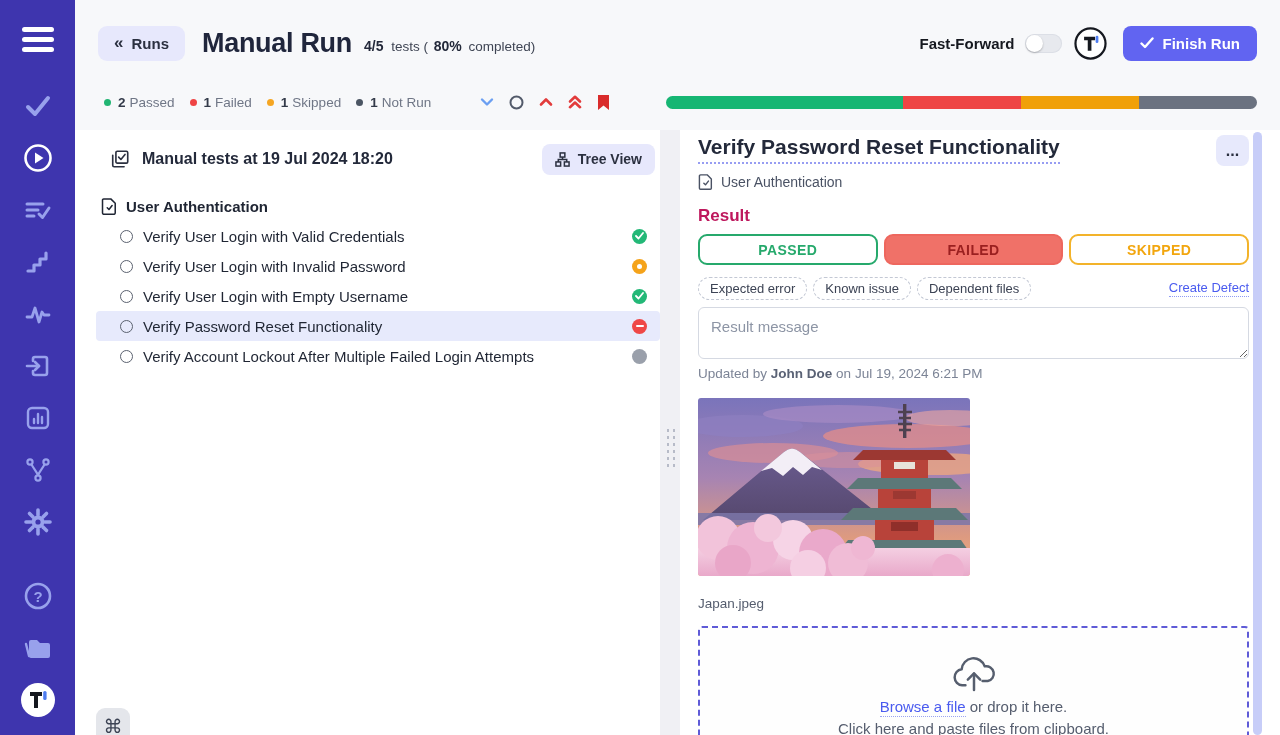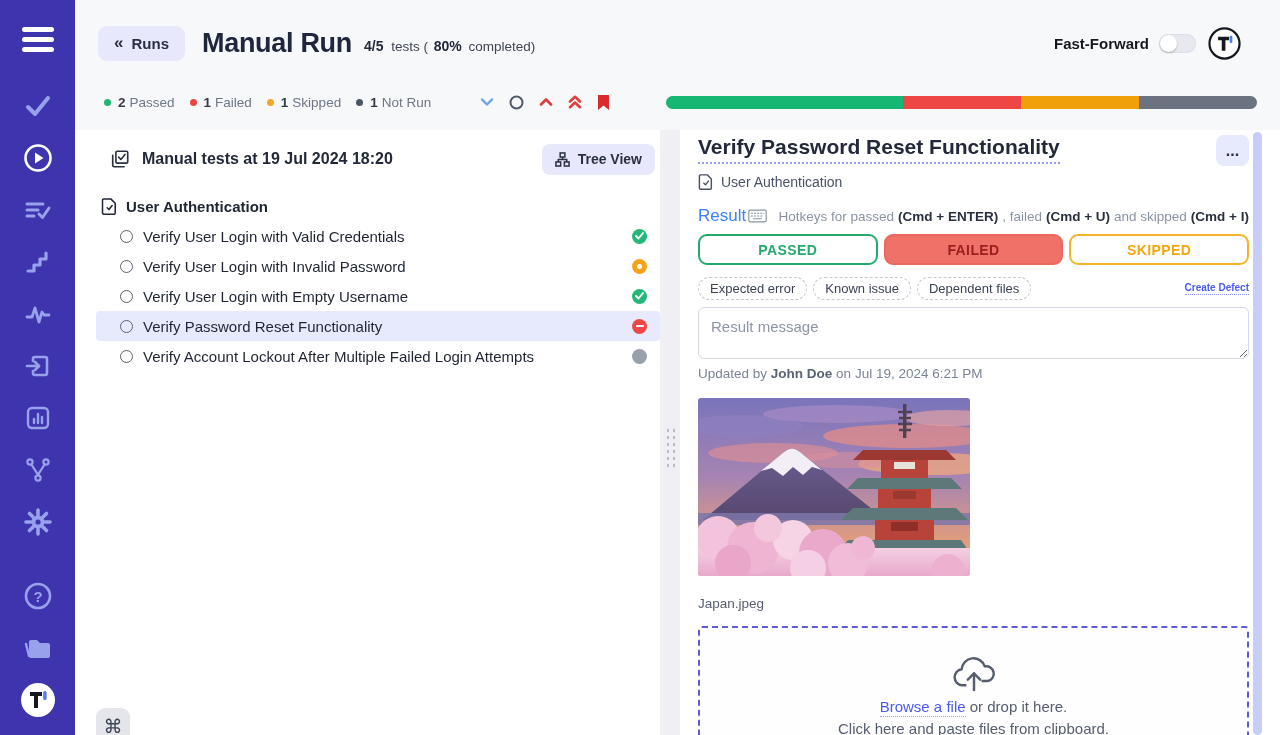--- a/index.html
+++ b/index.html
@@ -64,33 +64,33 @@
   .divider .handle { position:absolute; left:4px; top:295px; width:12px; height:46px; border-radius:3px;
      background-image:radial-gradient(circle, #b7bbc8 1.2px, transparent 1.4px); background-size:6px 7px; background-position:1px 2px; }
 
   .right-panel { flex:1; padding:5px 31px 0 18px; min-width:0; }
   .rp-titlerow { display:flex; align-items:flex-start; }
   .rp-titlerow h2 { font-size:21px; font-weight:800; color:#23293a; border-bottom:2px dotted #979df2; padding-bottom:3px; cursor:text; }
   .btn-more { margin-left:auto; background:#e7e9fc; border:none; border-radius:8px; width:33px; height:31px; font-family:inherit; font-size:16px; font-weight:bold; color:#2b3040; cursor:pointer; line-height:10px; }
   .rp-suite { display:flex; align-items:center; margin-top:7px; }
   .rp-suite .ttl { font-size:14px; color:#4a5264; margin-left:8px; }
   .rp-resultrow { display:flex; align-items:center; margin-top:16px; }
-  .rp-resultrow h3 { font-size:17px; font-weight:400; color:#3b82f6; }
+  .rp-resultrow h3 { font-size:17px; font-weight:700; color:#be185d; }
   .hotkeys { margin-left:auto; display:flex; align-items:center; font-size:13.5px; color:#8a93a3; }
   .hotkeys svg { margin-right:7px; }
   .hotkeys span { margin-left:4px; white-space:nowrap; }
   .hotkeys .hk { color:#2a3040; font-weight:bold; }
   .verdicts { display:flex; gap:6px; margin-top:8px; }
   .verdict { flex:1; height:31px; border-radius:9px; font-family:inherit; font-size:14px; font-weight:bold; letter-spacing:.4px; cursor:pointer; }
   .verdict.passed { background:#fff; border:2px solid #26a96c; color:#26a96c; }
   .verdict.failed { background:#f07168; border:2px solid #ee675e; color:#9b2020; }
   .verdict.skipped { background:#fff; border:2px solid #f3b32a; color:#f2a60f; }
   .tagrow { display:flex; align-items:center; gap:6px; margin-top:12px; }
   .tag { font-size:13px; color:#3c4354; border:1.5px dashed #c3c8d4; border-radius:12px; padding:3px 11px; cursor:pointer; white-space:nowrap; }
-  .create-defect { margin-left:auto; font-size:10px; font-weight:bold; color:#4a5bef; border-bottom:1.5px dotted #8f9bf5; padding-bottom:1px; cursor:pointer; }
+  .create-defect { margin-left:auto; font-size:13px; font-weight:normal; color:#4a5bef; border-bottom:1.5px dotted #8f9bf5; padding-bottom:1px; cursor:pointer; }
   .msg { margin-top:7px; width:100%; height:52px; border:1px solid #d5d9e2; border-radius:6px; padding:10px 12px; font-family:inherit; font-size:15px; color:#23293a; resize:both; }
   .msg::placeholder { color:#8d95a5; }
   .updated { margin-top:3px; font-size:13.5px; color:#7c8496; }
   .updated b { color:#5a6275; }
   .attachment { margin-top:17px; width:272px; }
   .attachment svg { display:block; border-radius:3px; cursor:pointer; }
   .attachment .caption { text-align:left; font-size:13.5px; color:#555d6e; margin-top:20px; }
   .upload { margin-top:15px; border:2px dashed #5f5bd7; border-radius:4px; height:170px; display:flex; flex-direction:column; align-items:center; padding-top:26px; cursor:pointer; background:#fefefe; }
   .upload .line1 { margin-top:6px; font-size:15px; color:#555d6e; }
   .upload .line1 .browse { color:#4a5bef; border-bottom:1.5px dotted #9aa4f2; padding-bottom:1px; cursor:pointer; }
@@ -221,20 +221,26 @@
     <div class="toggle">
         <div class="knob"></div>
       </div>
     <div class="tlogo">
       <svg width="33" height="33" viewBox="0 0 36 36">
           <circle cx="18" cy="18" r="16.4" fill="#fff" stroke="#15181f" stroke-width="2.4"></circle>
           <path d="M11,10.5 h12 v4 h-4 v11.5 h-4 V14.5 h-4 Z" fill="#15181f"></path>
           <rect x="23.6" y="9.5" width="3" height="8" rx="1.4" fill="#4f7df0"></rect>
         </svg>
     </div>
+    <button class="btn-primary">
+      <svg width="14" height="12" viewBox="0 0 14 12">
+          <polyline points="1.5,6.5 5,10 12.5,1.5" fill="none" stroke="#fff" stroke-width="2.4" stroke-linecap="round" stroke-linejoin="round"></polyline>
+        </svg>
+      <span>Finish Run</span>
+    </button>
   </header>
 
   <div class="statusrow">
     <span class="stat">
         <i class="dot" style="background: rgb(34, 181, 115);"></i>
         <b>2</b>
         <span class="lbl">Passed</span>
       </span>
     <span class="stat">
         <i class="dot" style="background: rgb(239, 68, 68);"></i>
@@ -380,34 +386,20 @@
             <g fill="none" stroke="#4a5264" stroke-width="1.7" stroke-linecap="round" stroke-linejoin="round">
               <path d="M3,2 h8 l5,5 v11 a1.3,1.3 0 0 1 -1.3,1.3 H3 a1.3,1.3 0 0 1 -1.3,-1.3 V3.3 A1.3,1.3 0 0 1 3,2 Z"></path>
               <polyline points="7,12 9,14 12.5,9.5"></polyline>
             </g>
           </svg>
         <span class="ttl">User Authentication</span>
       </div>
 
       <div class="rp-resultrow">
         <h3>Result</h3>
-        <div class="hotkeys">
-          <svg width="19" height="14" viewBox="0 0 24 17">
-              <g fill="none" stroke="#8a93a3" stroke-width="1.5">
-                <rect x="1" y="1" width="22" height="15" rx="2"></rect>
-                <path d="M4,5 h1.6 M8,5 h1.6 M12,5 h1.6 M16,5 h1.6 M20,5 h0.1 M4,8.5 h1.6 M8,8.5 h1.6 M12,8.5 h1.6 M16,8.5 h1.6 M7,12 h10" stroke-linecap="round"></path>
-              </g>
-            </svg>
-          <span>Hotkeys for passed</span>
-          <span class="hk">(Cmd + ENTER)</span>
-          <span>, failed</span>
-          <span class="hk">(Cmd + U)</span>
-          <span>and skipped</span>
-          <span class="hk">(Cmd + I)</span>
-        </div>
       </div>
 
       <div class="verdicts">
         <button class="verdict passed">PASSED</button>
         <button class="verdict failed">FAILED</button>
         <button class="verdict skipped">SKIPPED</button>
       </div>
 
       <div class="tagrow">
         <span class="tag">Expected error</span>

